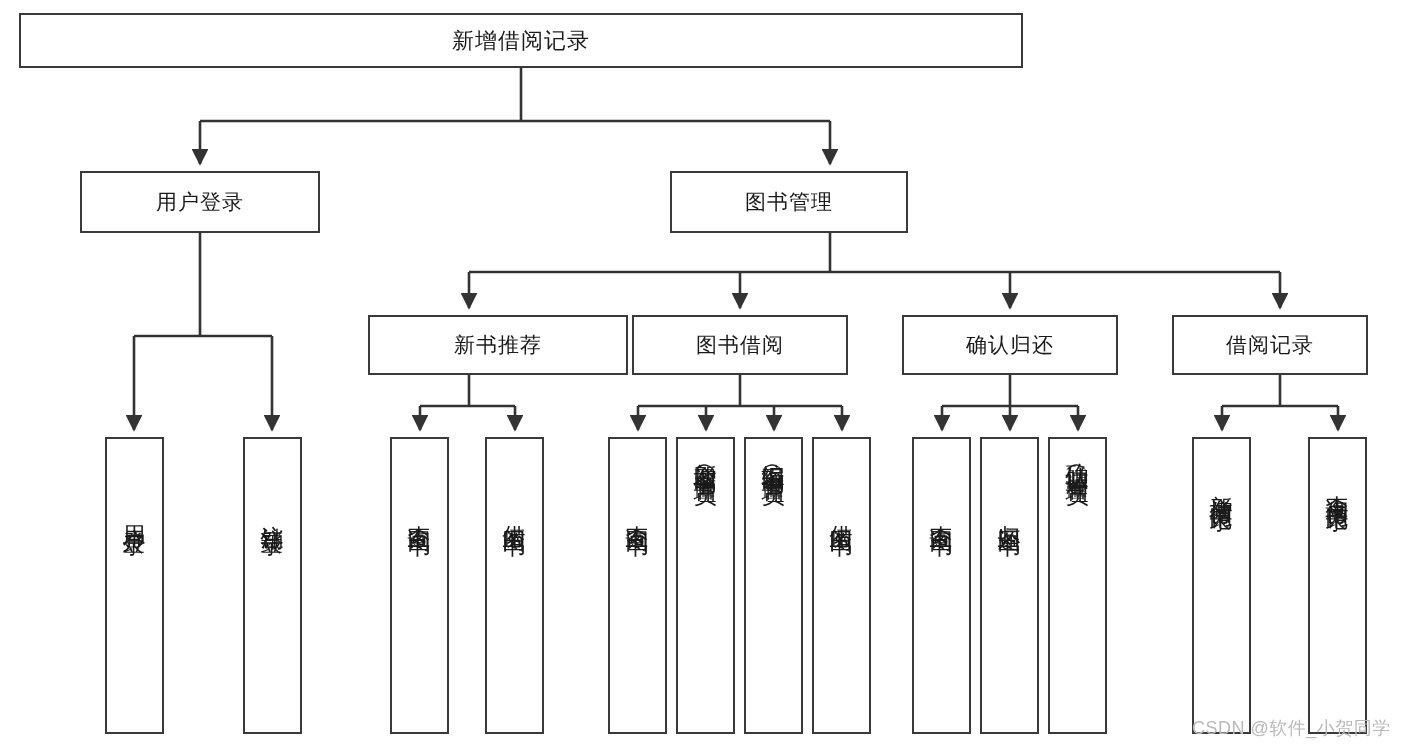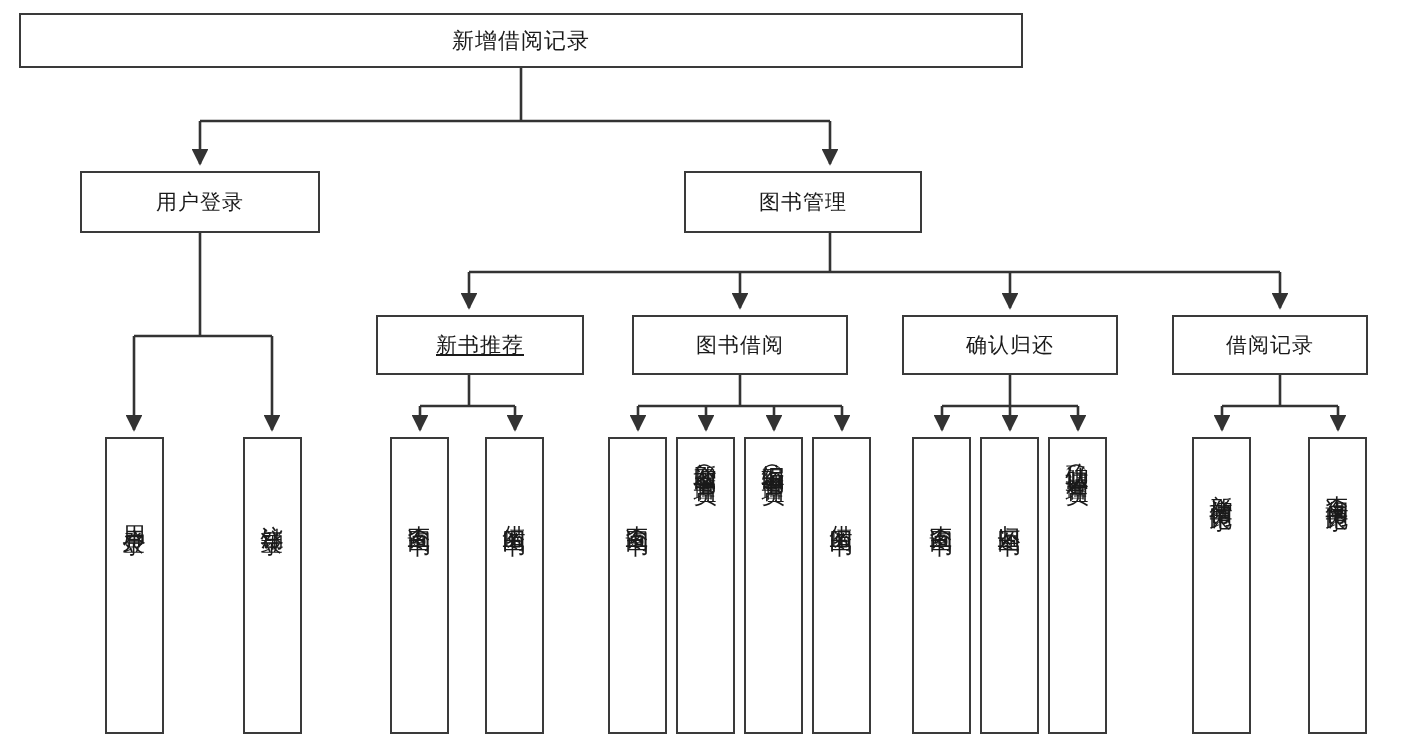--- a/index.html
+++ b/index.html
@@ -129,25 +129,25 @@
   </svg>
 
   <div class="node horiz root" style="left:19px; top:13px; width:1004px; height:55px;">
     <span class="label">新增借阅记录</span>
   </div>
 
   <div class="node horiz" style="left:80px; top:171px; width:240px; height:62px;">
     <span class="label">用户登录</span>
   </div>
 
-  <div class="node horiz" style="left:684px; top:171px; width:238px; height:62px;">
+  <div class="node horiz" style="left:670px; top:171px; width:238px; height:62px;">
     <span class="label">图书管理</span>
   </div>
 
-  <div class="node horiz" style="left:376px; top:315px; width:208px; height:60px;text-decoration:underline;">
+  <div class="node horiz" style="left:368px; top:315px; width:260px; height:60px;">
     <span class="label">新书推荐</span>
   </div>
 
   <div class="node horiz" style="left:632px; top:315px; width:216px; height:60px;align-items:center;">
     <span class="label">图书借阅</span>
   </div>
 
   <div class="node horiz" style="left:902px; top:315px; width:216px; height:60px;">
     <span class="label">确认归还</span>
   </div>
@@ -201,14 +201,15 @@
   </div>
 
   <div class="node vert" style="left:1192px; top:437px; width:59px; height:297px; padding-top:38px;">
     <span class="label">新增借阅记录</span>
   </div>
 
   <div class="node vert" style="left:1308px; top:437px; width:59px; height:297px; padding-top:38px;">
     <span class="label">查询借阅记录</span>
   </div>
 
+  <div class="watermark" style="left:1192px; top:716px;">CSDN @软件_小贺同学</div>
 
 </div>
 
 </body></html>

